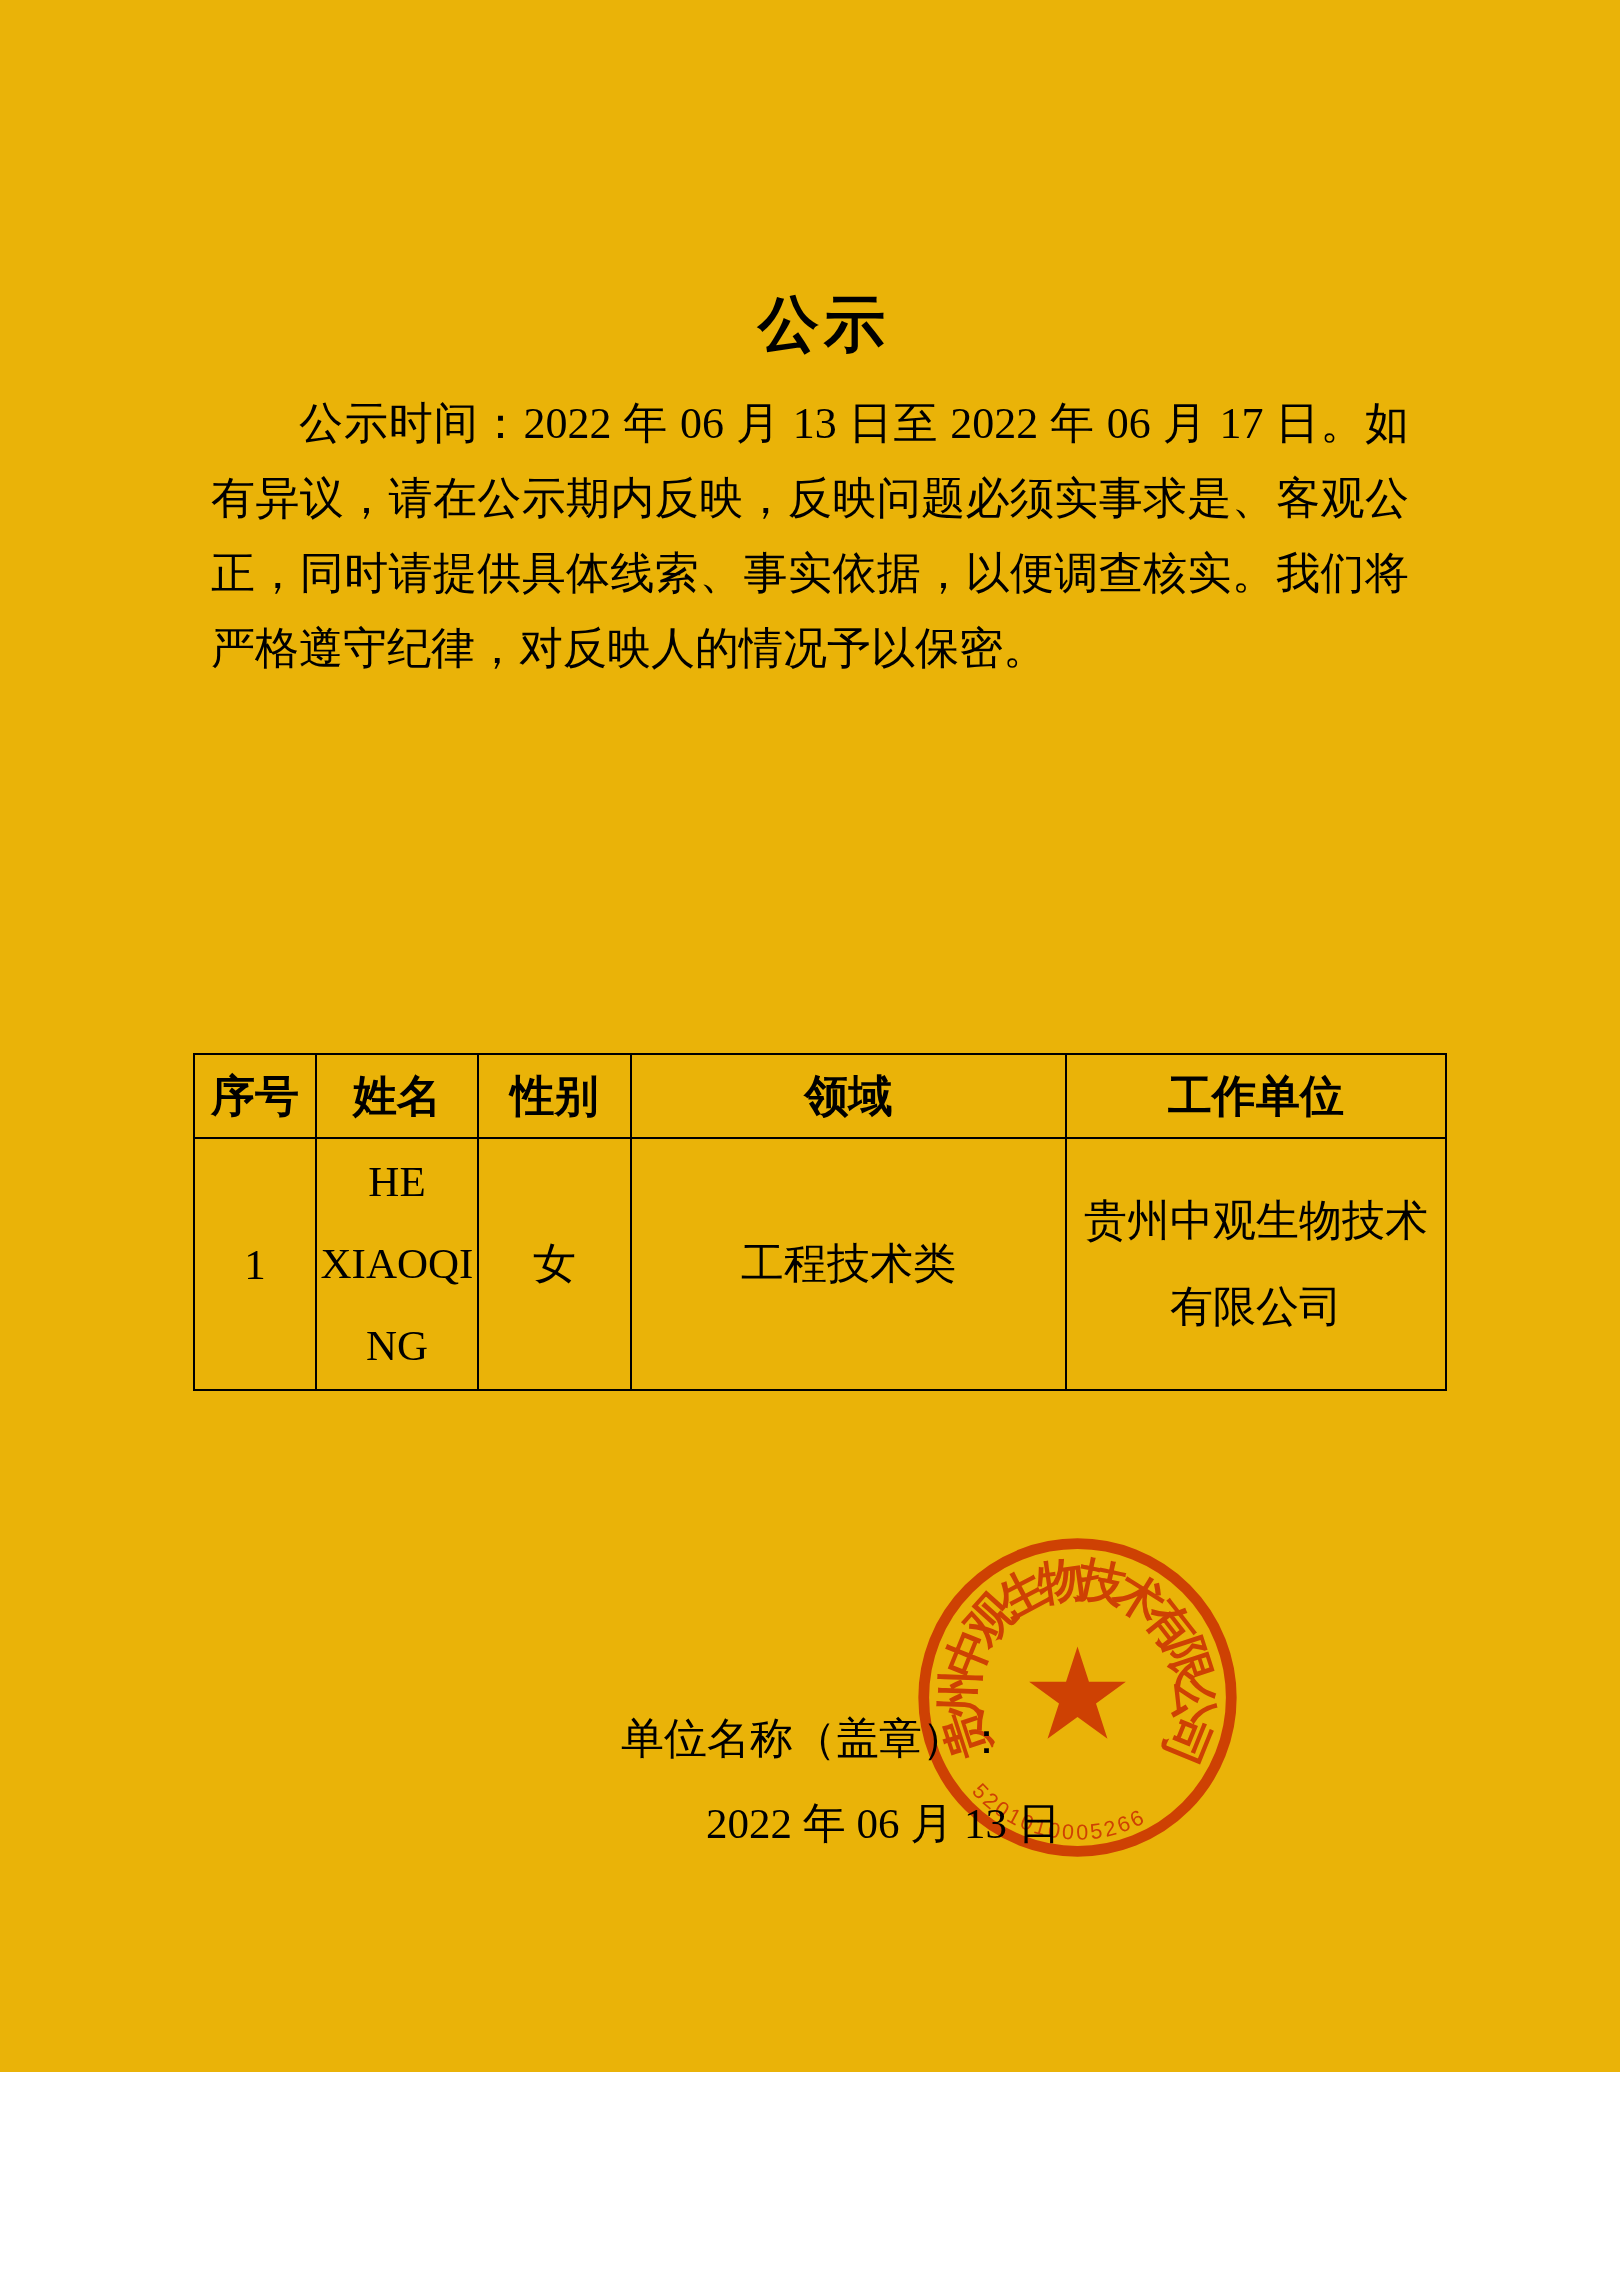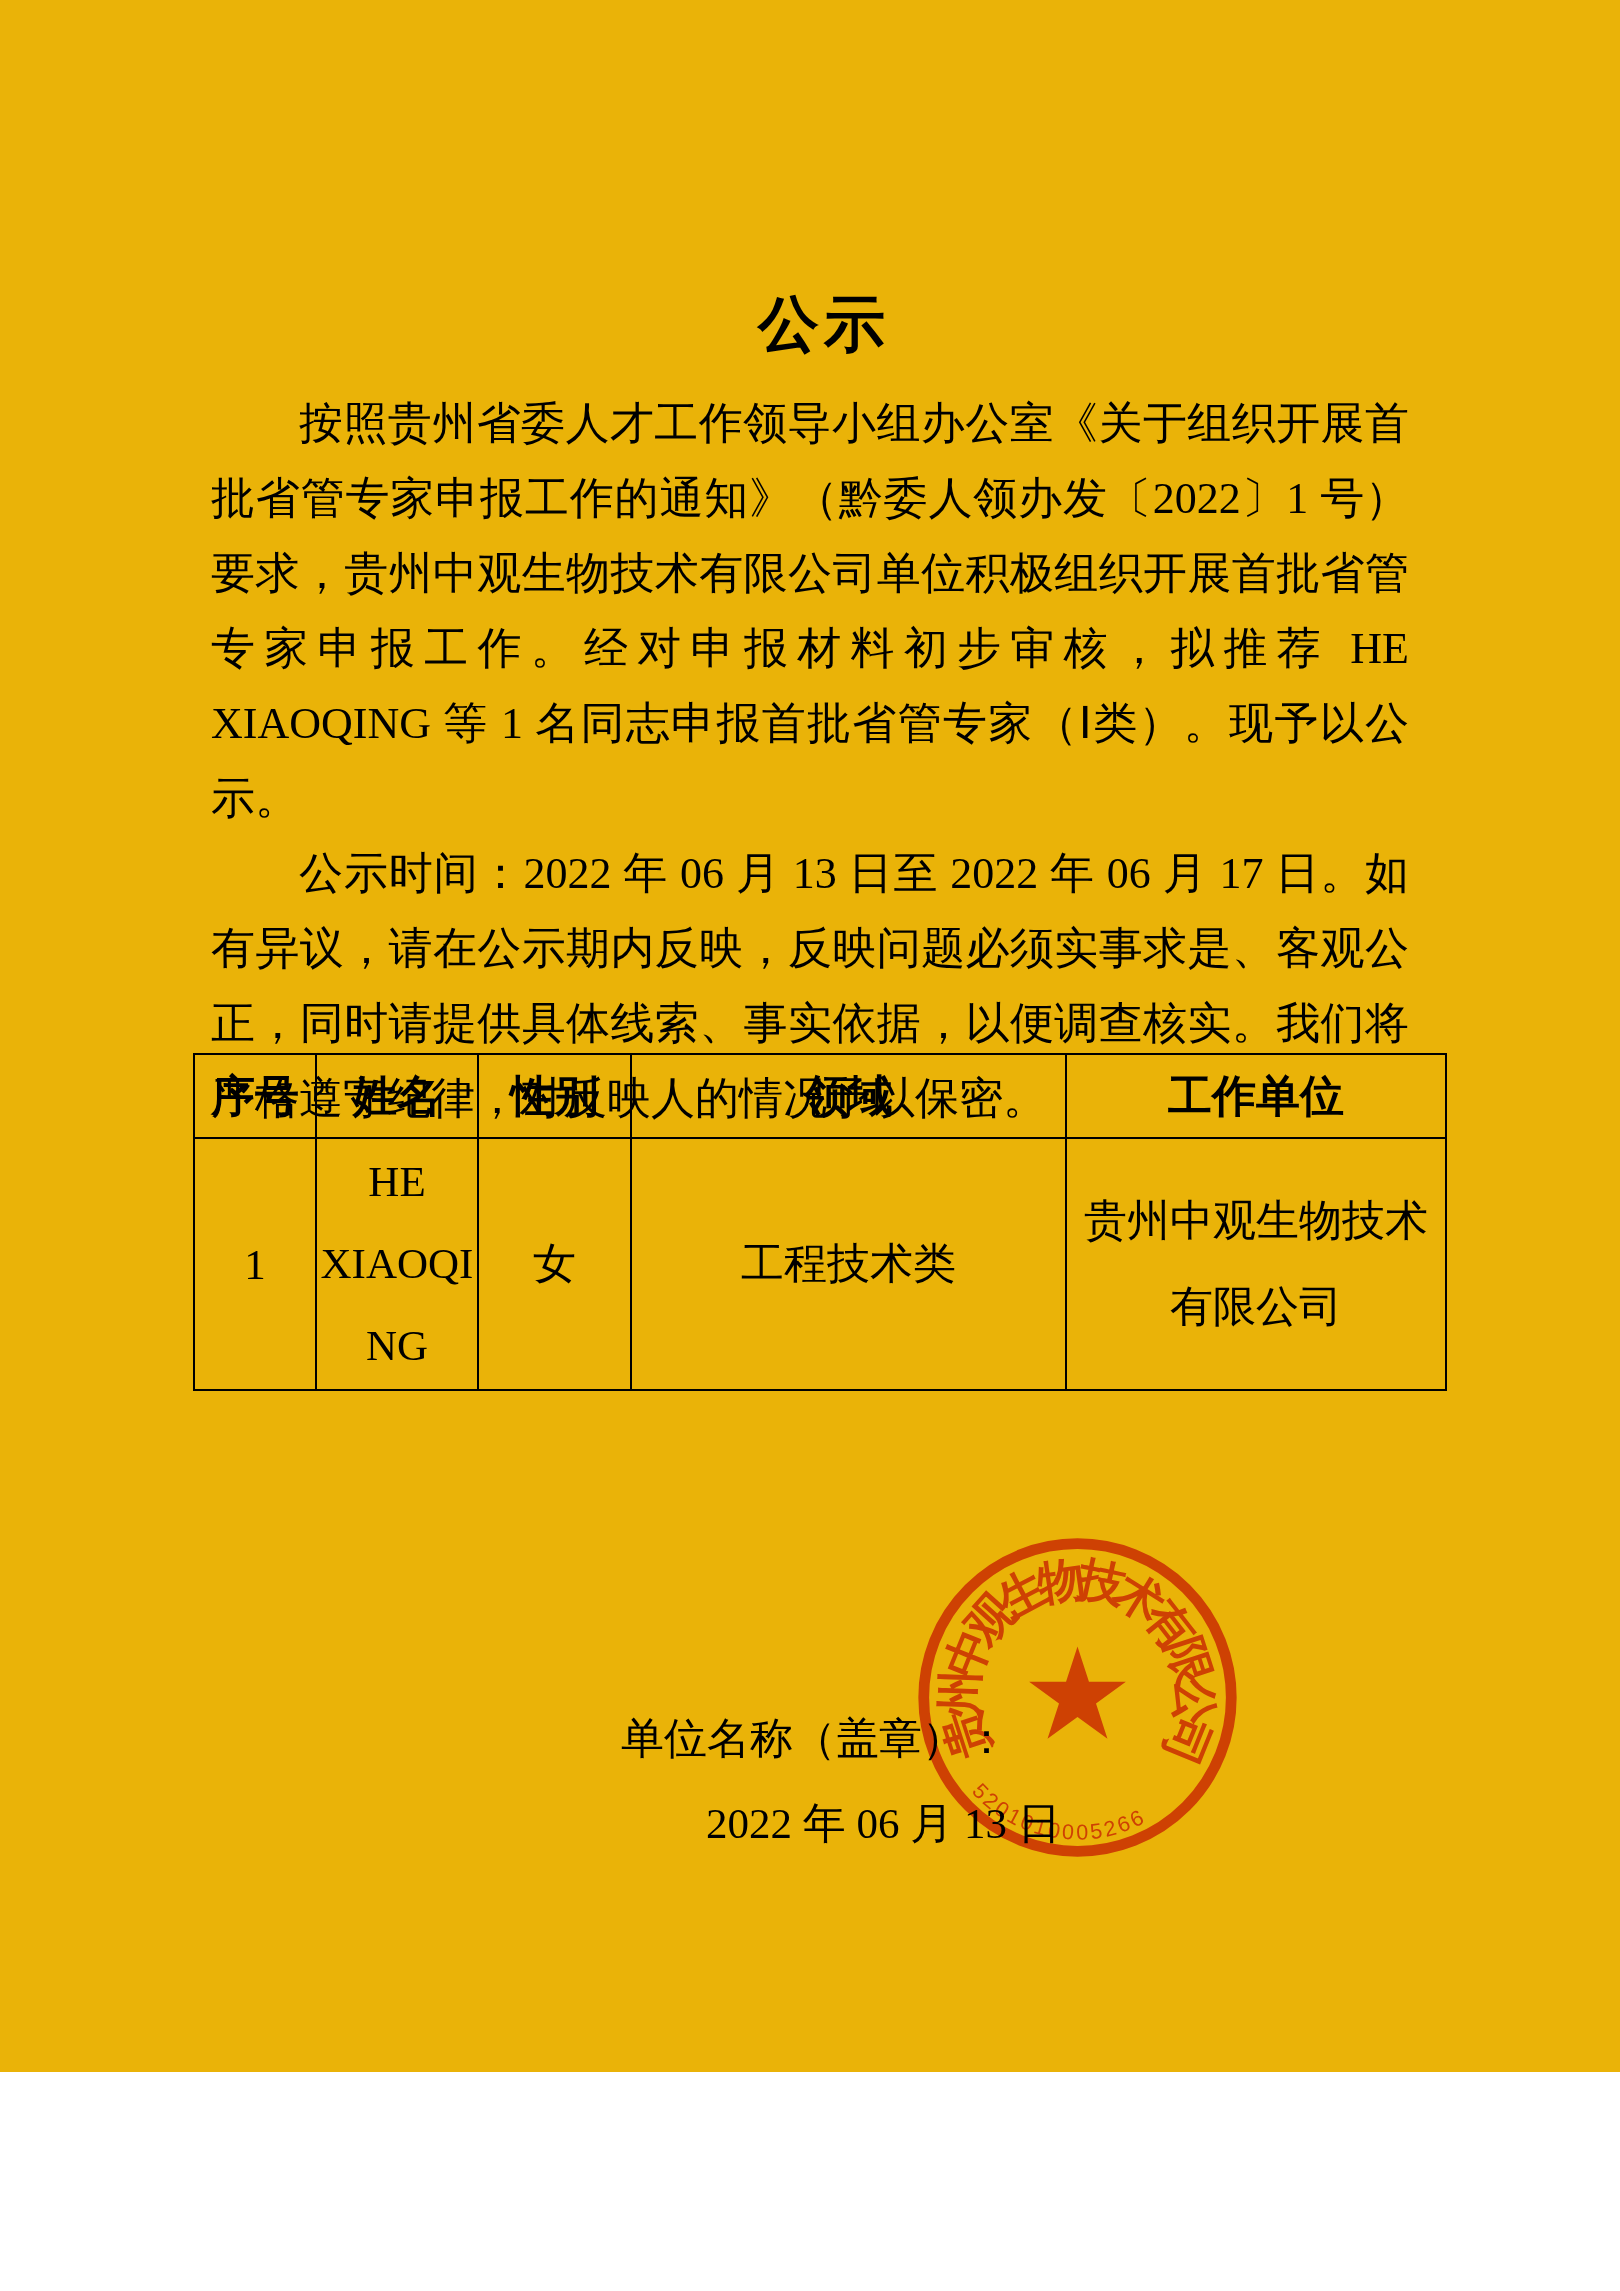--- a/index.html
+++ b/index.html
@@ -41,21 +41,20 @@
   .seal .ring-digit { font-size:22px; font-family:"Liberation Sans", sans-serif; }
 </style>
 </head>
 <body>
 
 <div class="page">
 
   <h1 class="doc-title">公示</h1>
 
   <div class="body-text">
-    <p>按照贵州省委人才工作领导小组办公室《关于组织开展首批省管专家申报工作的通知》（黔委人领办发〔2022〕1 号）要求，贵州中观生物技术有限公司单位积极组织开展首批省管专家申报工作。经对申报材料初步审核，拟推荐 HE XIAOQING 等 1 名同志申报首批省管专家（Ⅰ类）。现予以公示。</p>
     <p>公示时间：2022 年 06 月 13 日至 2022 年 06 月 17 日。如有异议，请在公示期内反映，反映问题必须实事求是、客观公正，同时请提供具体线索、事实依据，以便调查核实。我们将严格遵守纪律，对反映人的情况予以保密。</p>
   </div>
 
   <table class="roster-table">
     <colgroup>
       <col style="width:122px">
         <col style="width:162px">
         <col style="width:153px">
       <col style="width:435px">
         <col style="width:380px">

